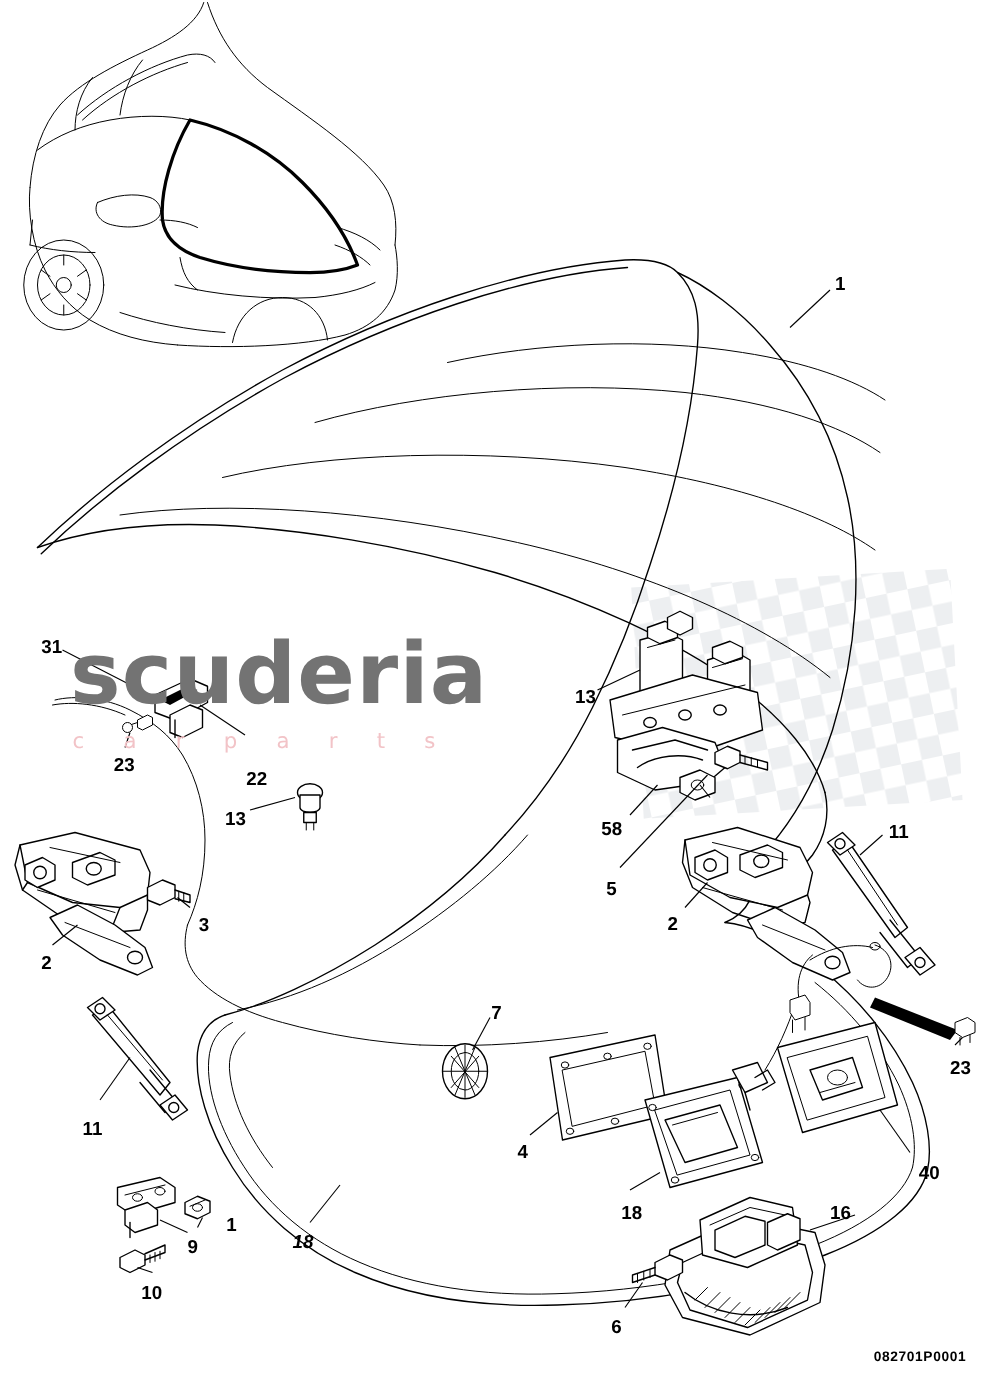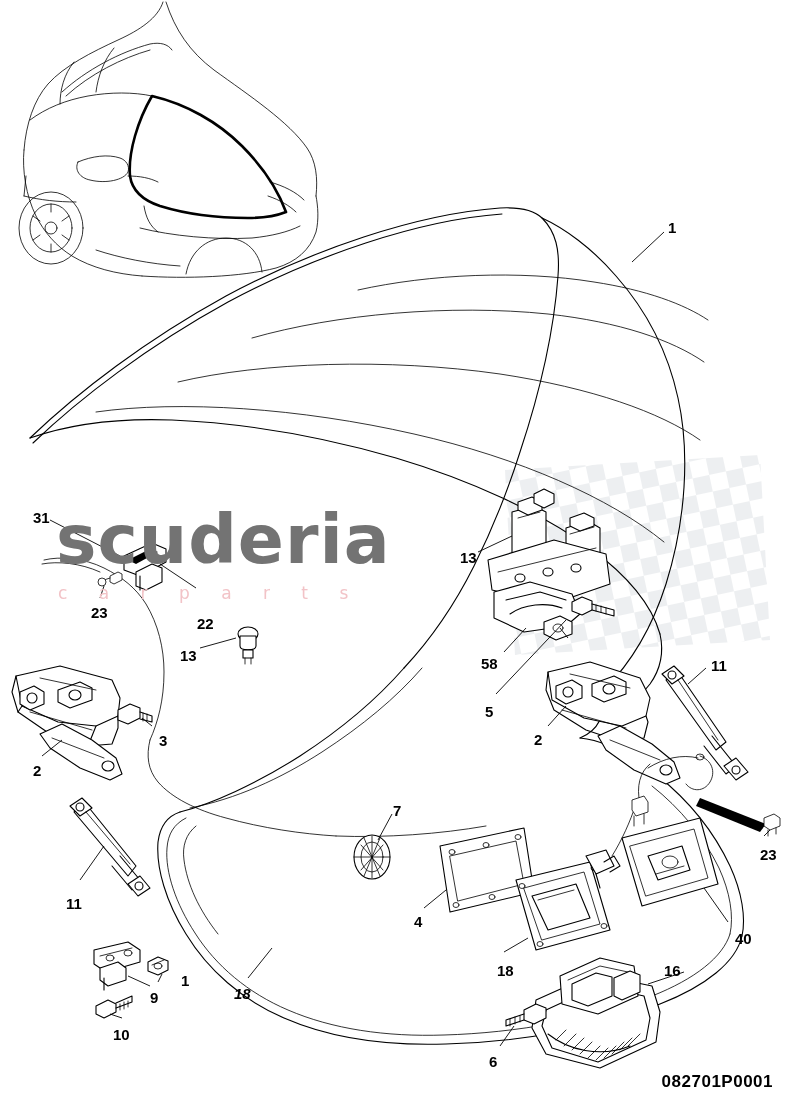--- a/index.html
+++ b/index.html
@@ -51,21 +51,21 @@
     font-size: 15px;
     font-weight: bold;
     color: #000000;
     font-family: "Liberation Sans", sans-serif;
     white-space: nowrap;
   }
   .partnum {
     position: absolute;
     right: 12px;
     bottom: 8px;
-    font-size: 17px;
+    font-size: 11px;
     font-weight: bold;
     color: #000000;
     letter-spacing: 0.5px;
   }
 </style>
 </head>
 <body>
 
 <div id="page">
 

